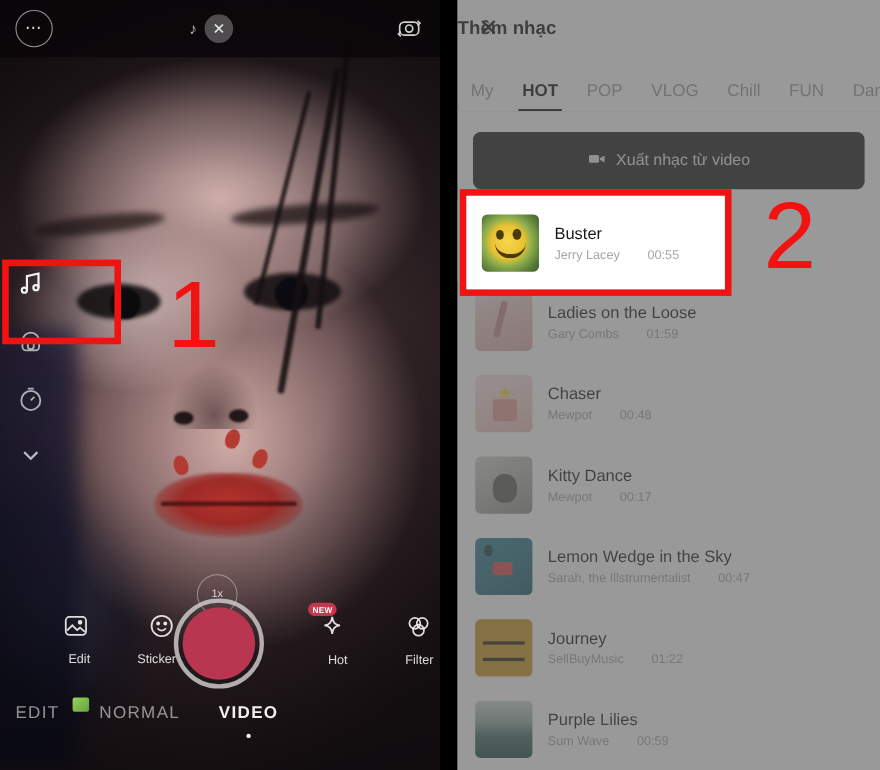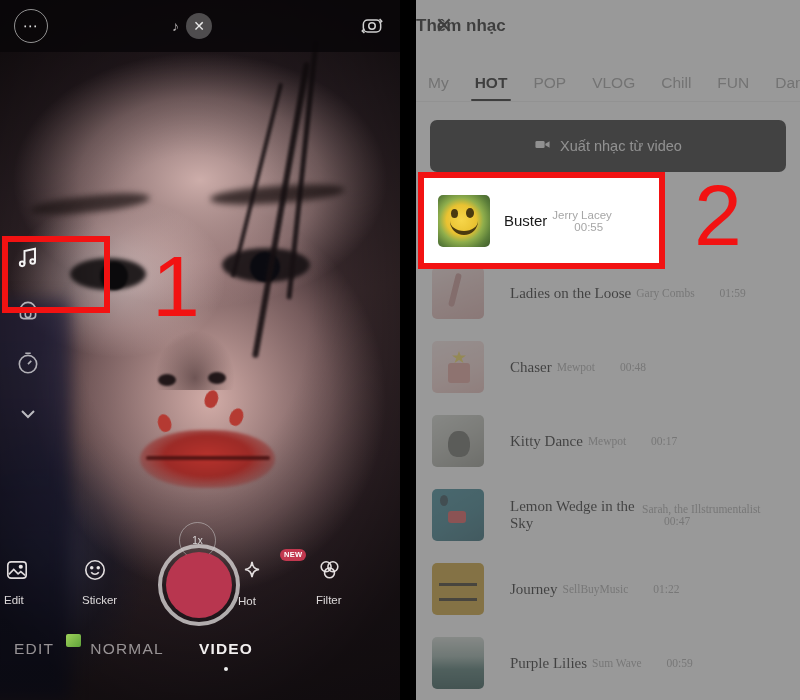--- a/index.html
+++ b/index.html
@@ -92,21 +92,21 @@
 
   
   .speed-chip { position: absolute; left: 179px; top: 522px; width: 37px; height: 37px;
                 border-radius: 50%; border: 1.3px solid rgba(210,210,210,0.5);
                 display: flex; align-items: center; justify-content: center;
                 color: rgba(235,235,235,0.88); font-size: 10px; }
 
   
   .cam-actions { position: absolute; left: 0; right: 0; bottom: 76px; height: 86px;
                  display: flex; align-items: center; }
-  .act { width: 78px; display: flex; flex-direction: column; align-items: flex-start; gap: 9px;
+  .act { width: 78px; display: flex; flex-direction: column; align-items: flex-end; gap: 9px;
          color: rgba(236,232,232,0.92); font-size: 11.5px; position: relative; }
   .act .glyph { color: rgba(240,236,236,0.93); }
   .act-spacer { flex: 1; }
   .new-badge { position: absolute; top: -7px; left: 42px; background: #c2384f; color: #fff;
                font-size: 7.5px; font-weight: bold; padding: 1.5px 4px; border-radius: 7px;
                letter-spacing: 0.3px; }
   .shutter-wrap { position: absolute; left: 158px; bottom: 74px; width: 82px; height: 82px;
                   border-radius: 50%; border: 4px solid rgba(210,206,206,0.82);
                   display: flex; align-items: center; justify-content: center; }
   .shutter-core { width: 66px; height: 66px; border-radius: 50%; background: #b8364f; }
@@ -138,25 +138,25 @@
   .tabs { display: flex; align-items: flex-end; height: 50px; padding: 0 12px; gap: 26px;
           border-bottom: 1px solid #ededed; }
   .tab { font-size: 15.5px; color: #9b9b9b; padding-bottom: 9px; position: relative; white-space: nowrap; }
   .tab.active { color: #111; font-weight: bold; }
   .tab.active::after { content: ""; position: absolute; left: -4px; right: -4px; bottom: 0;
                        height: 2.5px; background: #111; border-radius: 2px; }
   .extract-btn { margin: 18px 14px 0; height: 52px; background: #1b1b1b; border-radius: 7px;
                  display: flex; align-items: center; justify-content: center; gap: 9px;
                  color: #e7e7e7; font-size: 14.5px; }
   .song-list { margin-top: 10px; }
-  .song-row { display: flex; align-items: center; gap: 26px; padding: 11px 16px; font-family: Liberation Serif, serif; }
+  .song-row { display: flex; align-items: center; gap: 14px; padding: 11px 16px; }
   .song-row.selected { background: #fff; }
   .cover { width: 52px; height: 52px; border-radius: 5px; flex: 0 0 auto; overflow: hidden;
            position: relative; }
-  .song-meta { display: flex; flex-direction: row; gap: 5px; align-items: center; }
+  .song-meta { display: flex; flex-direction: column; gap: 5px; }
   .song-name { font-size: 15px; color: #1a1a1a; }
   .song-sub { font-size: 11.5px; color: #a6a6a6; }
   .song-sub .dur { margin-left: 22px; }
   
   .dim-overlay { position: absolute; inset: 0; background: rgba(90,90,90,0.62); pointer-events: none; }
 
   
   .cv-buster { background: radial-gradient(circle at 45% 48%, #f7d64a 0%, #e9c231 38%, #8fae4c 56%, #5c7f3a 78%, #3d5a2a 100%); }
   .cv-buster::before { content:""; position:absolute; left:13px; top:14px; width:7px; height:9px; border-radius:50%; background:#4a3a10; }
   .cv-buster::after { content:""; position:absolute; left:28px; top:13px; width:8px; height:10px; border-radius:50%; background:#4a3a10; }

